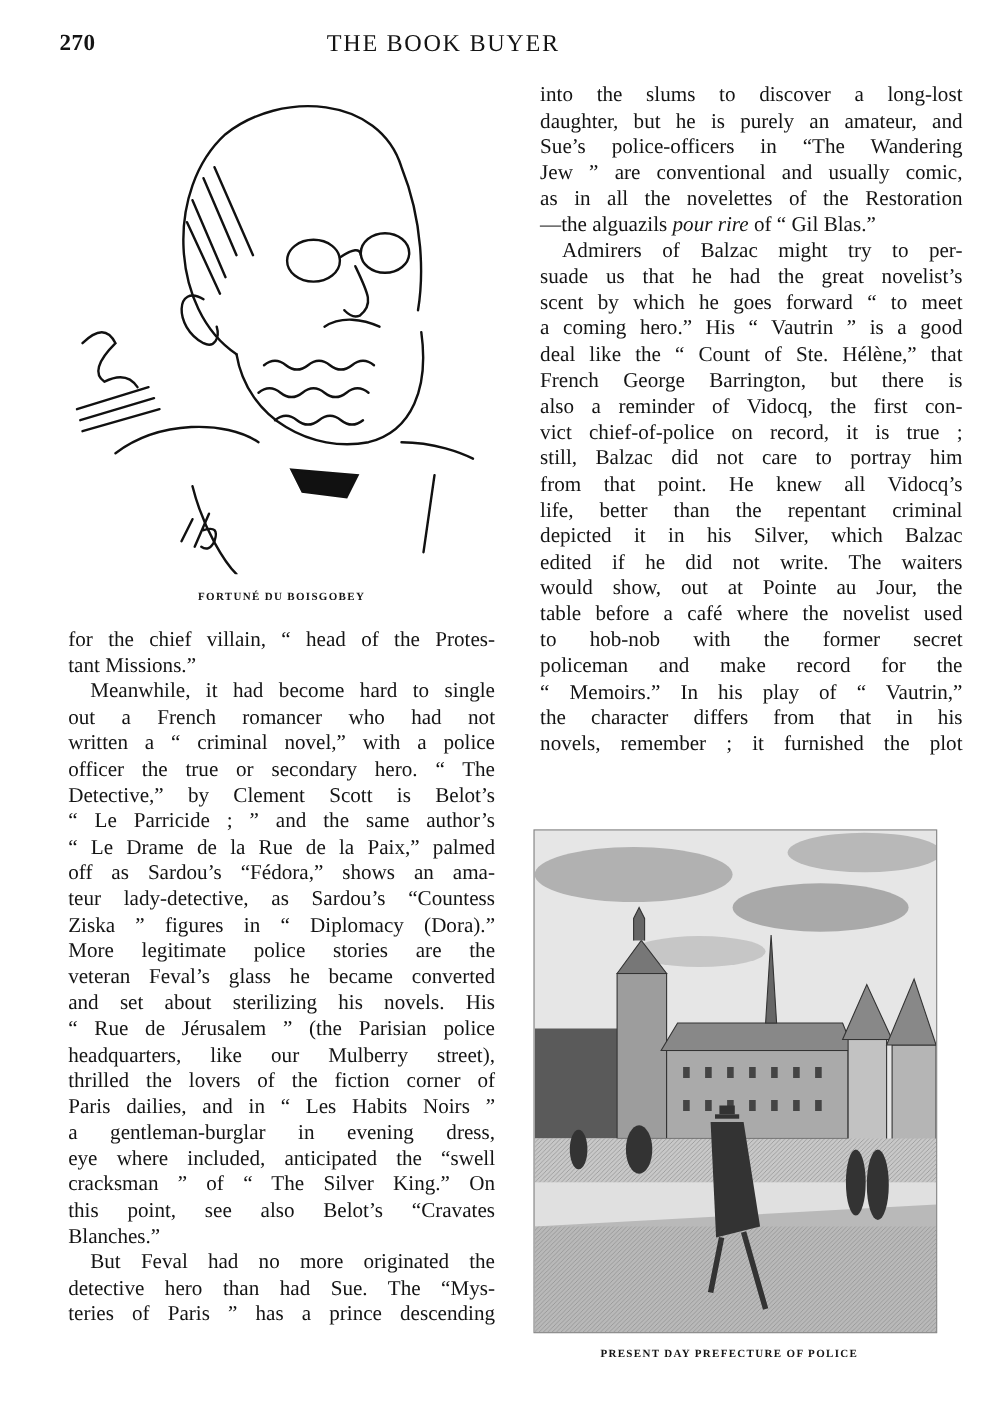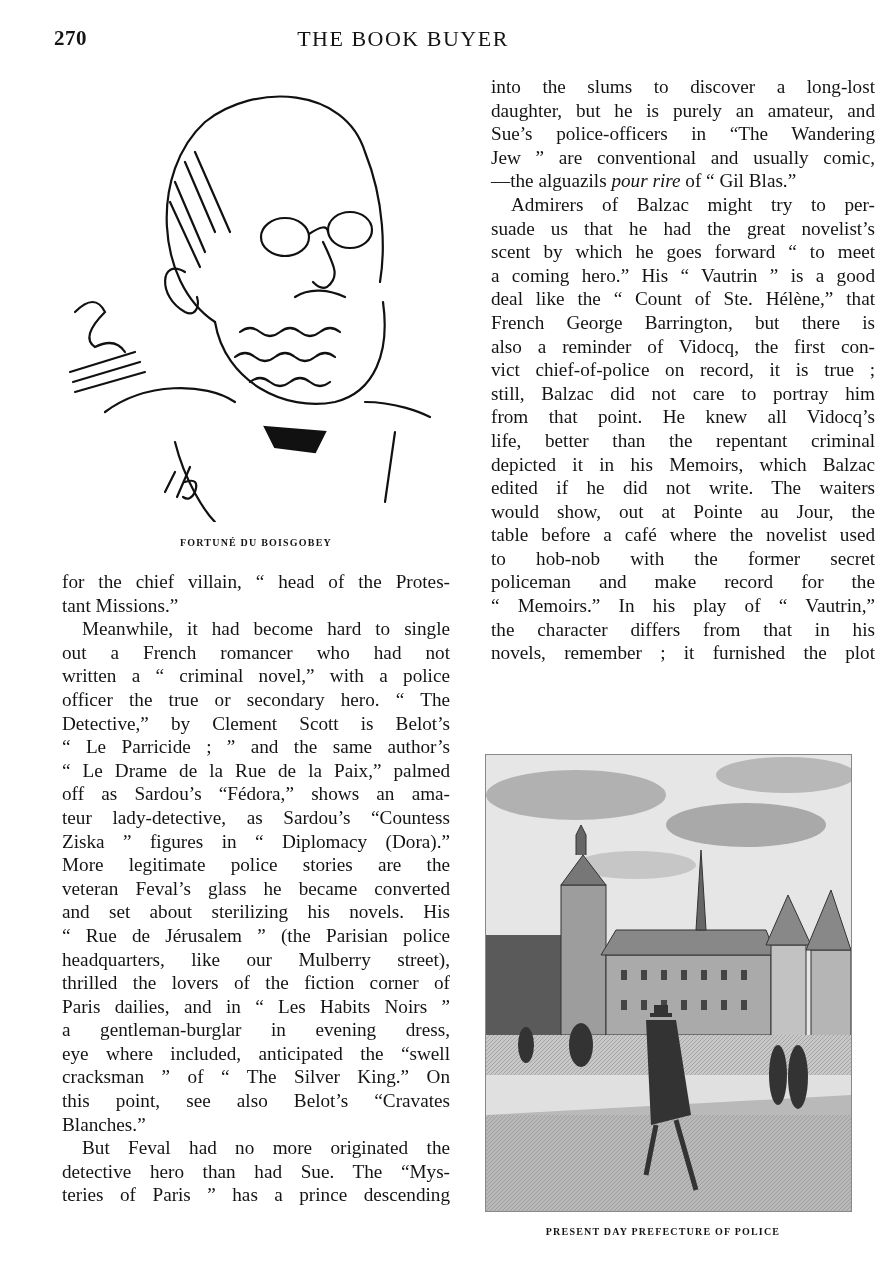--- a/index.html
+++ b/index.html
@@ -73,33 +73,34 @@
     </g>
   </svg>
 </div>
 <div class="caption caption-portrait">FORTUNÉ DU BOISGOBEY</div>
 
 <div class="col col-right">
   <span class="line">into the slums to discover a long-lost</span>
   <span class="line">daughter, but he is purely an amateur, and</span>
   <span class="line">Sue’s police-officers in “The Wandering</span>
   <span class="line">Jew ” are conventional and usually comic,</span>
+  <span class="line">as in all the novelettes of the Restoration</span>
   <span class="line last">—the alguazils <i>pour rire</i> of “ Gil Blas.”</span>
   <span class="line indent">Admirers of Balzac might try to per-</span>
   <span class="line">suade us that he had the great novelist’s</span>
   <span class="line">scent by which he goes forward “ to meet</span>
   <span class="line">a coming hero.” His “ Vautrin ” is a good</span>
   <span class="line">deal like the “ Count of Ste. Hélène,” that</span>
   <span class="line">French George Barrington, but there is</span>
   <span class="line">also a reminder of Vidocq, the first con-</span>
   <span class="line">vict chief-of-police on record, it is true ;</span>
   <span class="line">still, Balzac did not care to portray him</span>
   <span class="line">from that point. He knew all Vidocq’s</span>
   <span class="line">life, better than the repentant criminal</span>
-  <span class="line">depicted it in his Memoirs, which Balzac</span>
+  <span class="line">depicted it in his Silver, which Balzac</span>
   <span class="line">edited if he did not write. The waiters</span>
   <span class="line">would show, out at Pointe au Jour, the</span>
   <span class="line">table before a café where the novelist used</span>
   <span class="line">to hob-nob with the former secret</span>
   <span class="line">policeman and make record for the</span>
   <span class="line">“ Memoirs.” In his play of “ Vautrin,”</span>
   <span class="line">the character differs from that in his</span>
   <span class="line">novels, remember ; it furnished the plot</span>
 </div>
 

